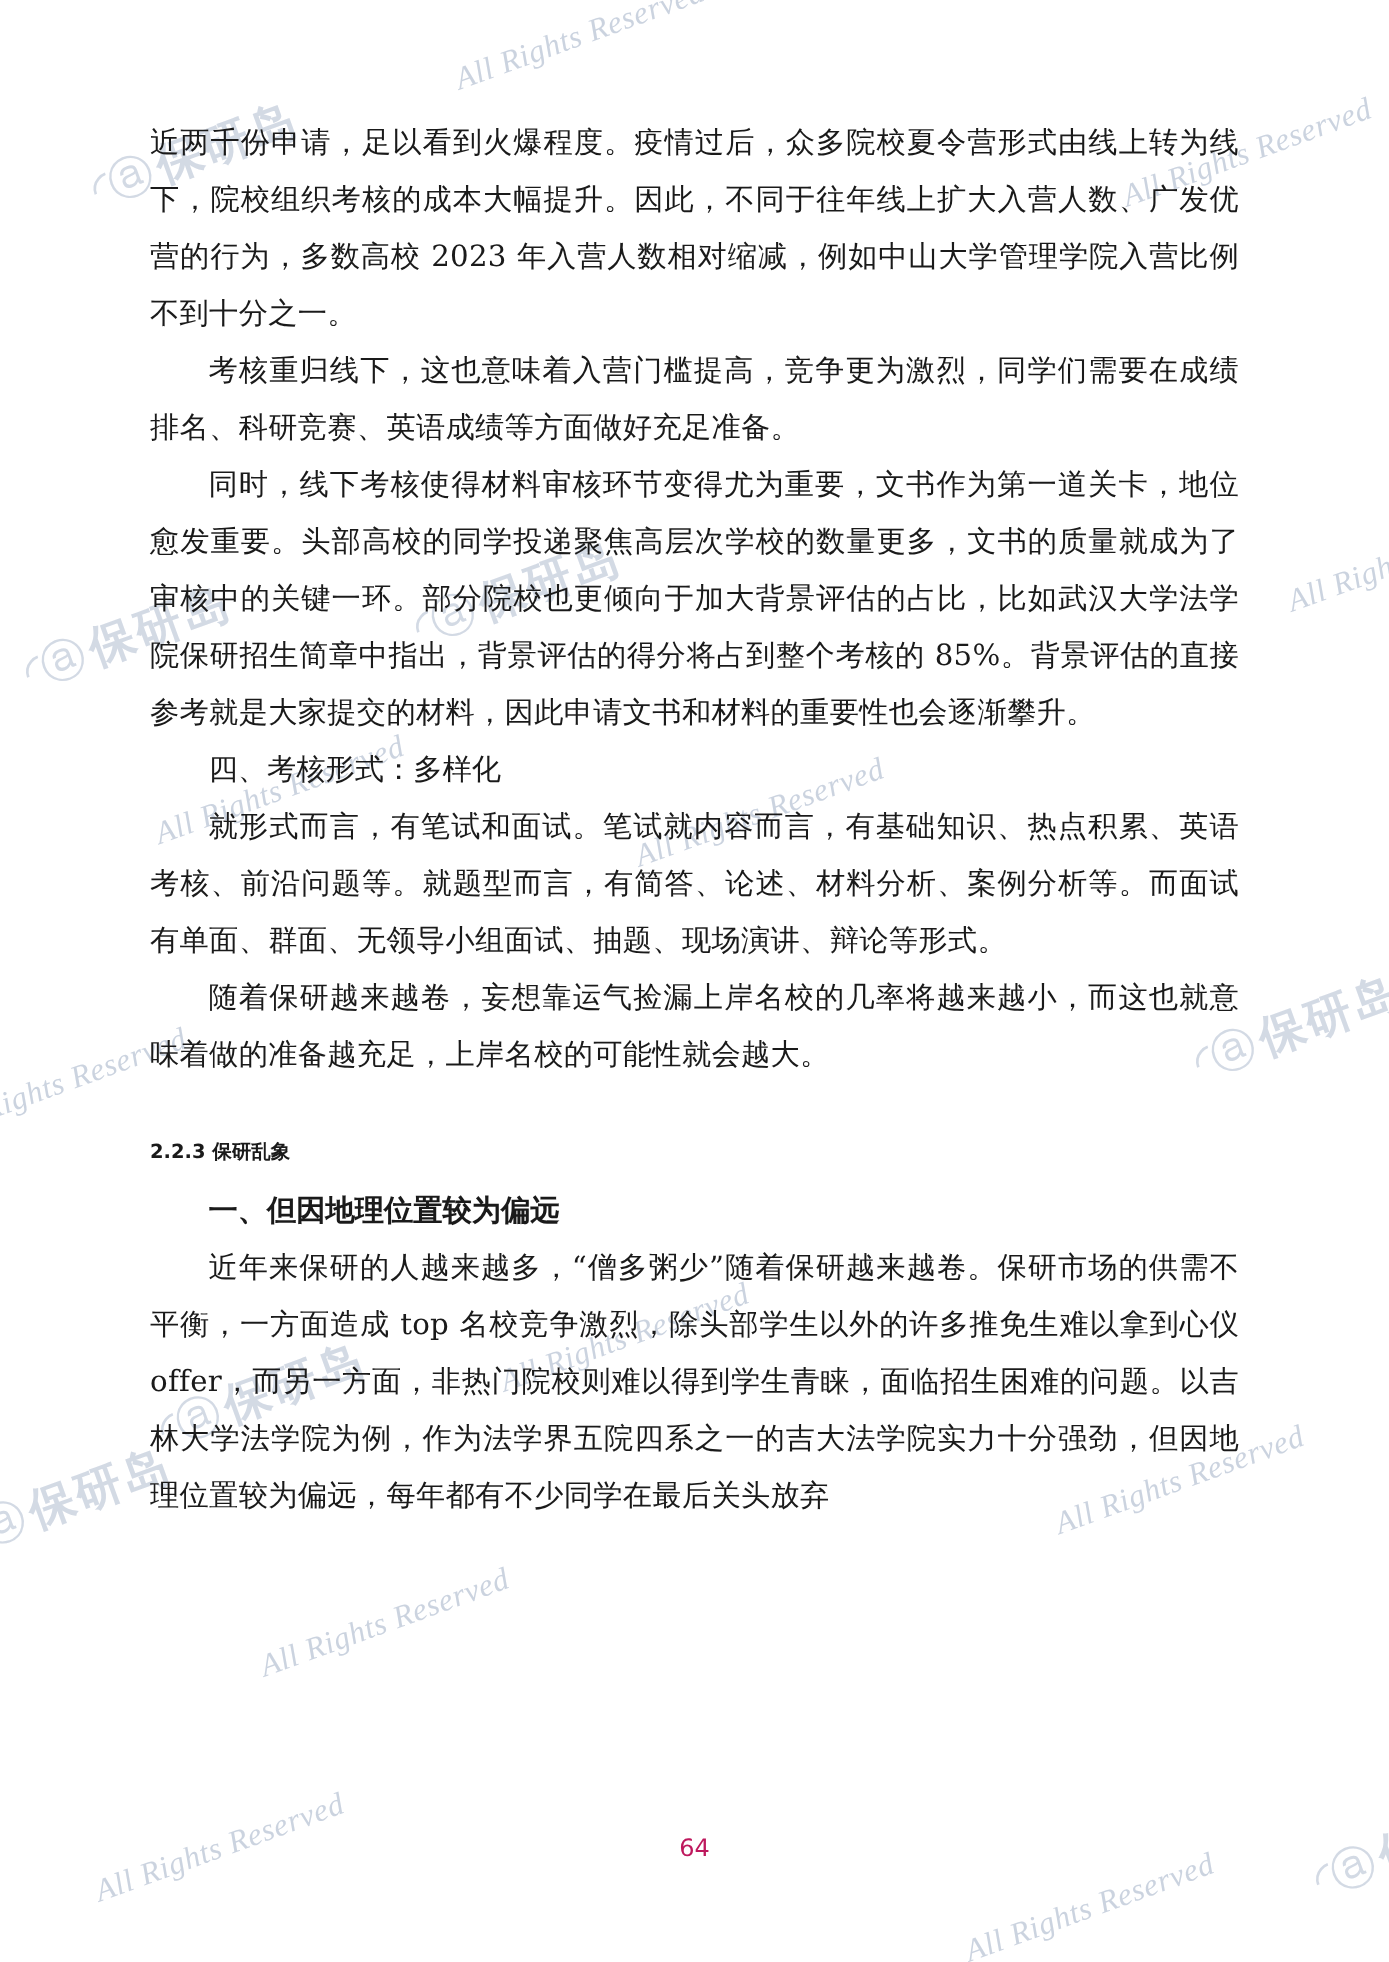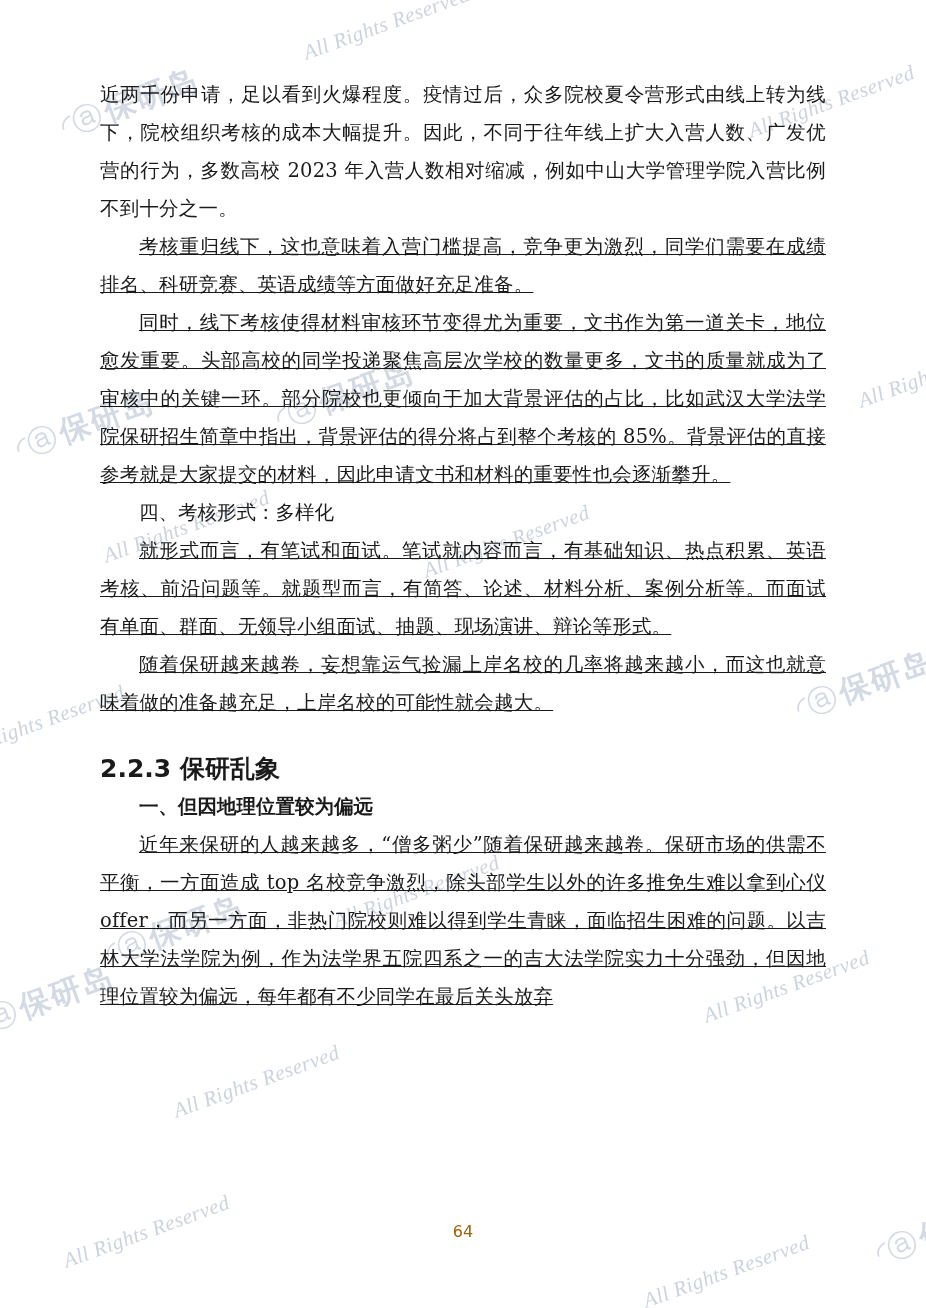--- a/index.html
+++ b/index.html
@@ -65,32 +65,31 @@
     margin: 0 0 0 0;
     font-size: 19.5px;
     line-height: 38px;
     text-align: justify;
     text-justify: inter-ideograph;
     text-indent: 0;
     letter-spacing: 0.2px;
   }
   p.indent {
     text-indent: 39px;
-    text-decoration: underline;
   }
   p.heading {
     margin: 0;
     font-size: 19.5px;
     line-height: 38px;
     font-weight: normal;
     text-indent: 39px;
   }
   p.sec-head {
     margin: 0;
-    font-size: 25px;
+    font-size: 13px;
     line-height: 38px;
     font-weight: bold;
     text-indent: 0;
     font-family: "DejaVu Sans", "Liberation Sans", sans-serif;
   }
   p.sub-head {
     margin: 0;
     font-size: 19.5px;
     line-height: 38px;
     font-weight: bold;
@@ -99,21 +98,21 @@
   .gap-block { height: 28px; }
 
   .page-number {
     position: absolute;
     top: 1222px;
     left: 0;
     width: 926px;
     text-align: center;
     font-size: 16px;
     font-family: "DejaVu Sans", "Liberation Sans", sans-serif;
-    color: #a16207;
+    color: #be185d;
     z-index: 10;
   }
 </style>
 </head>
 <body>
 
 <div id="watermarks">
     <div class="wm" style="left: 55px; top: 108px; transform: rotate(-20deg) scale(1);"><span class="wm-mark">◜ⓐ</span> <span class="wm-logo">保研岛</span></div>
     <div class="wm" style="left: 300px; top: 42px; transform: rotate(-20deg) scale(1);"><span class="wm-text">All Rights Reserved</span></div>
     <div class="wm" style="left: 745px; top: 120px; transform: rotate(-20deg) scale(1);"><span class="wm-text">All Rights Reserved</span></div>

